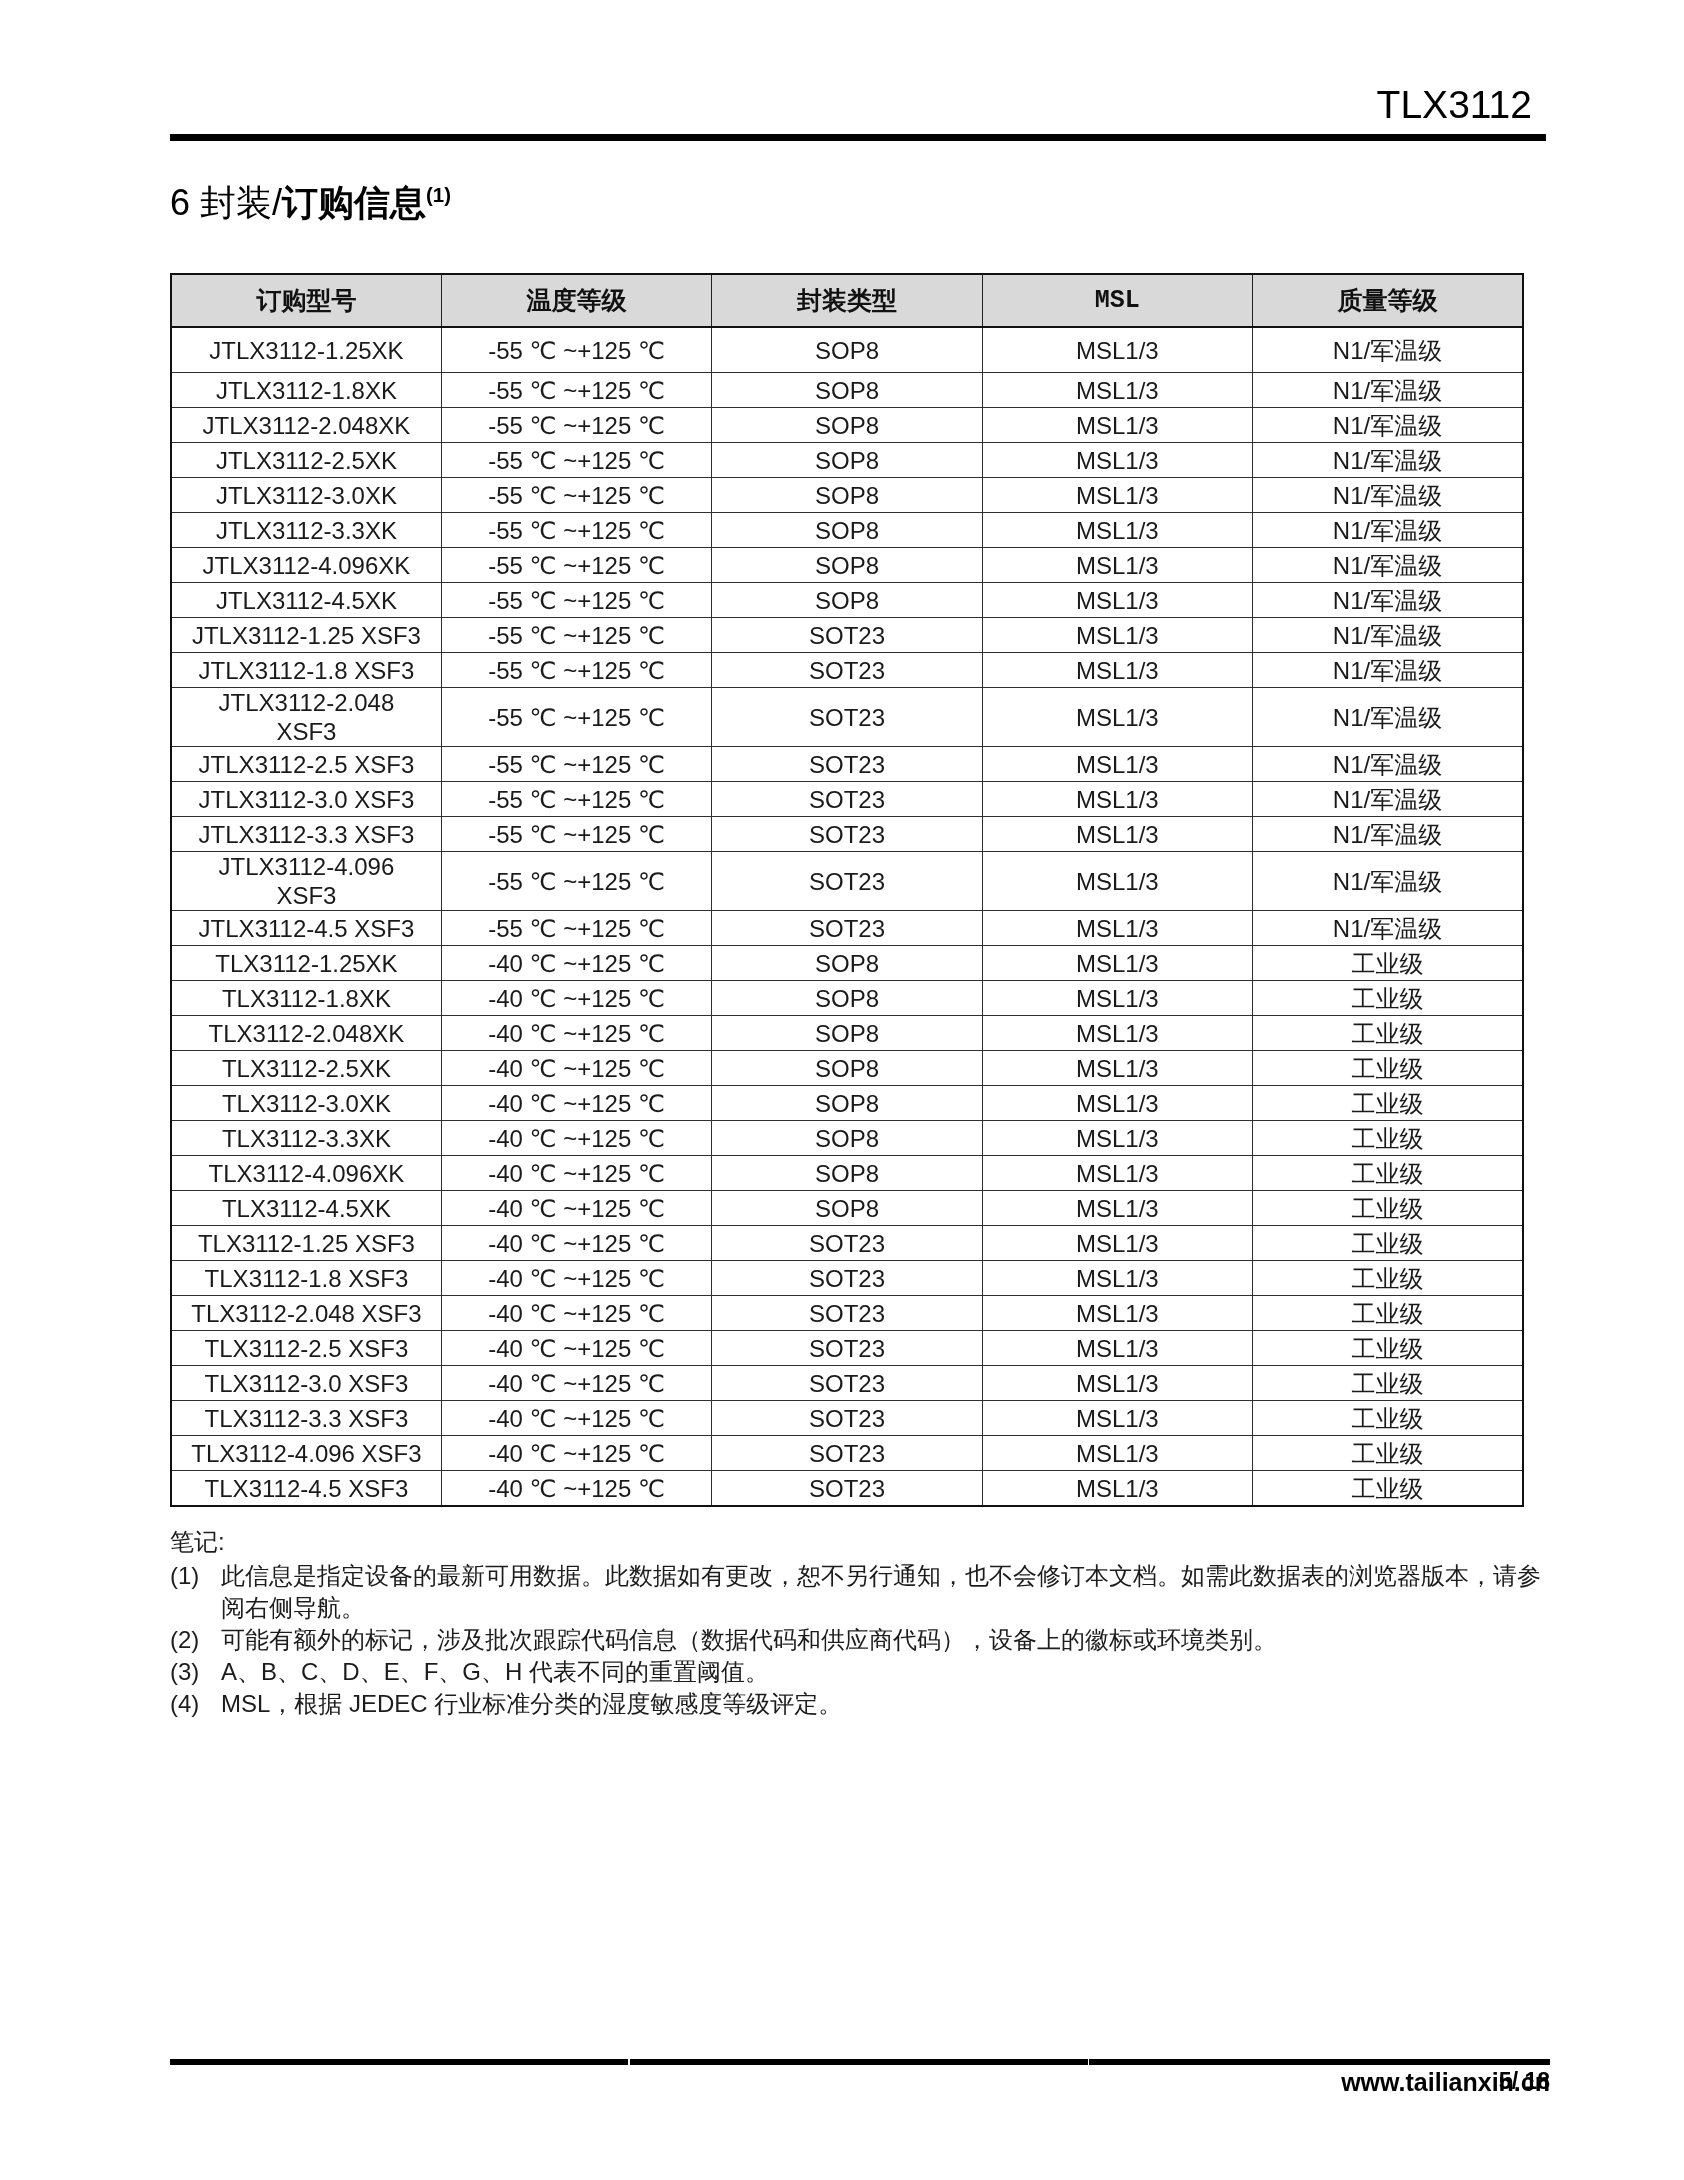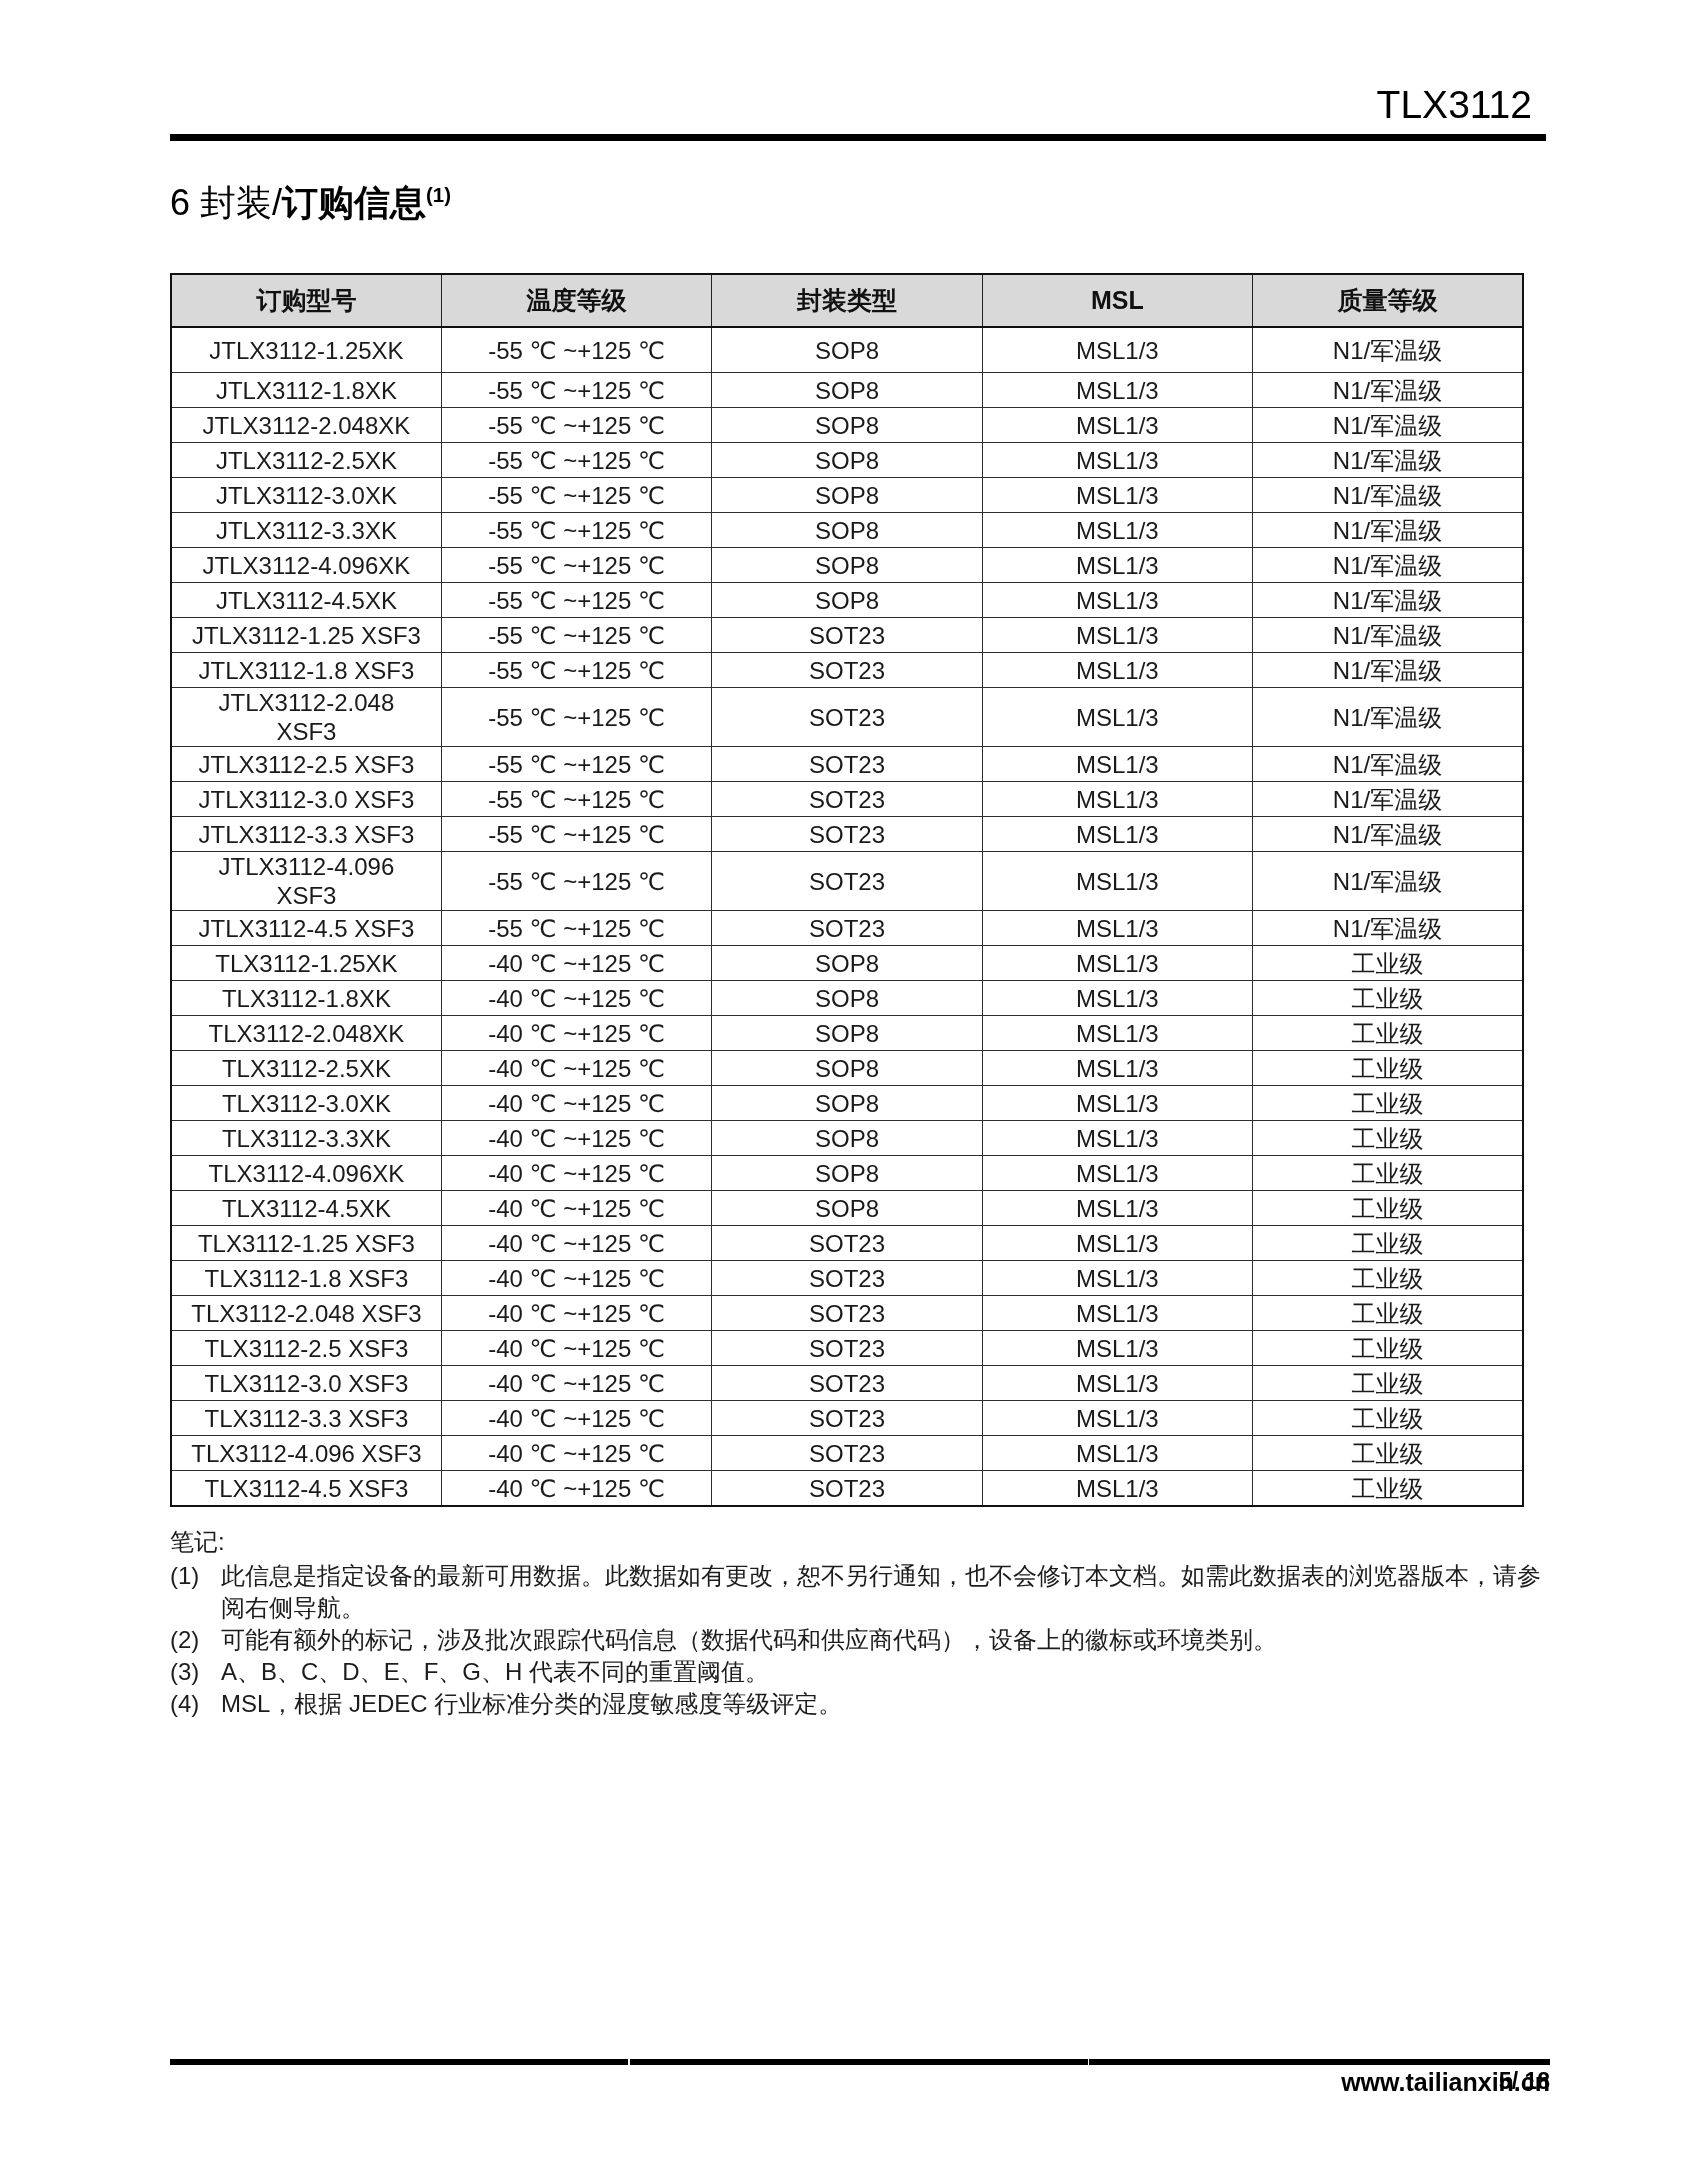--- a/index.html
+++ b/index.html
@@ -28,20 +28,21 @@
     text-align:center;
     font-size:24px;color:#1a1a1a;
     border:2.6px solid #111;
   }
   .order-table th{
     background:#d9d9d9;
     height:49px;
     font-size:25px;font-weight:bold;color:#111;
     border:1.7px solid #222;
     border-bottom:2.6px solid #111;
+    font-family:Liberation Mono, monospace;
   }
   .order-table td{
     border:1.7px solid #2e2e2e;
     height:34px;
     padding:0 3.4px;
     line-height:29px;
     white-space:pre-line;
     overflow:hidden;
   }
   .order-table tbody tr:first-child td{height:44px;}

